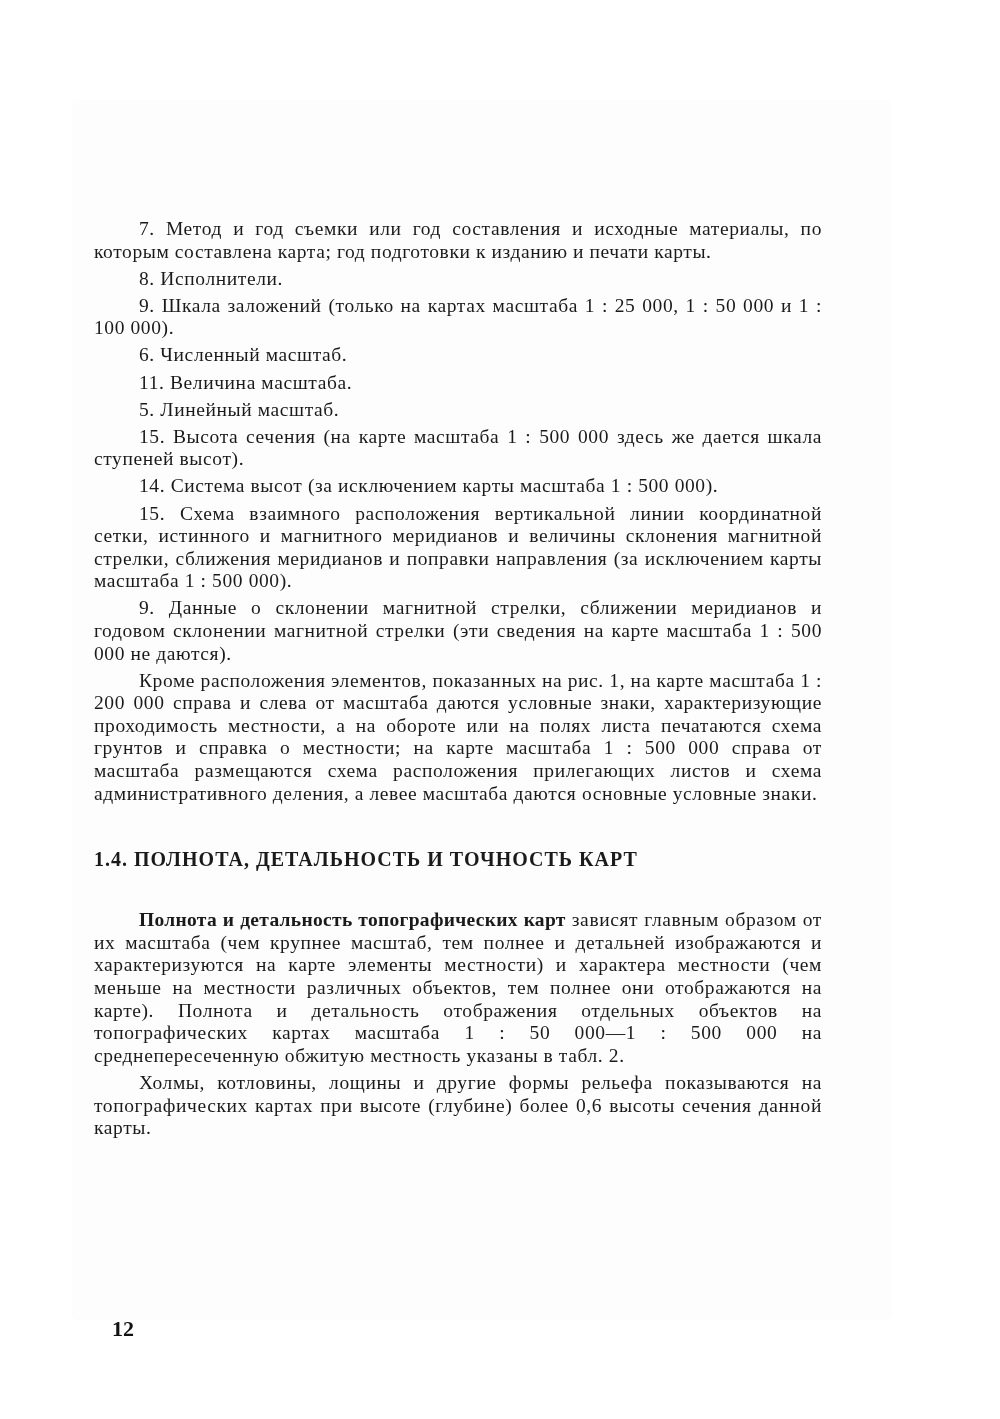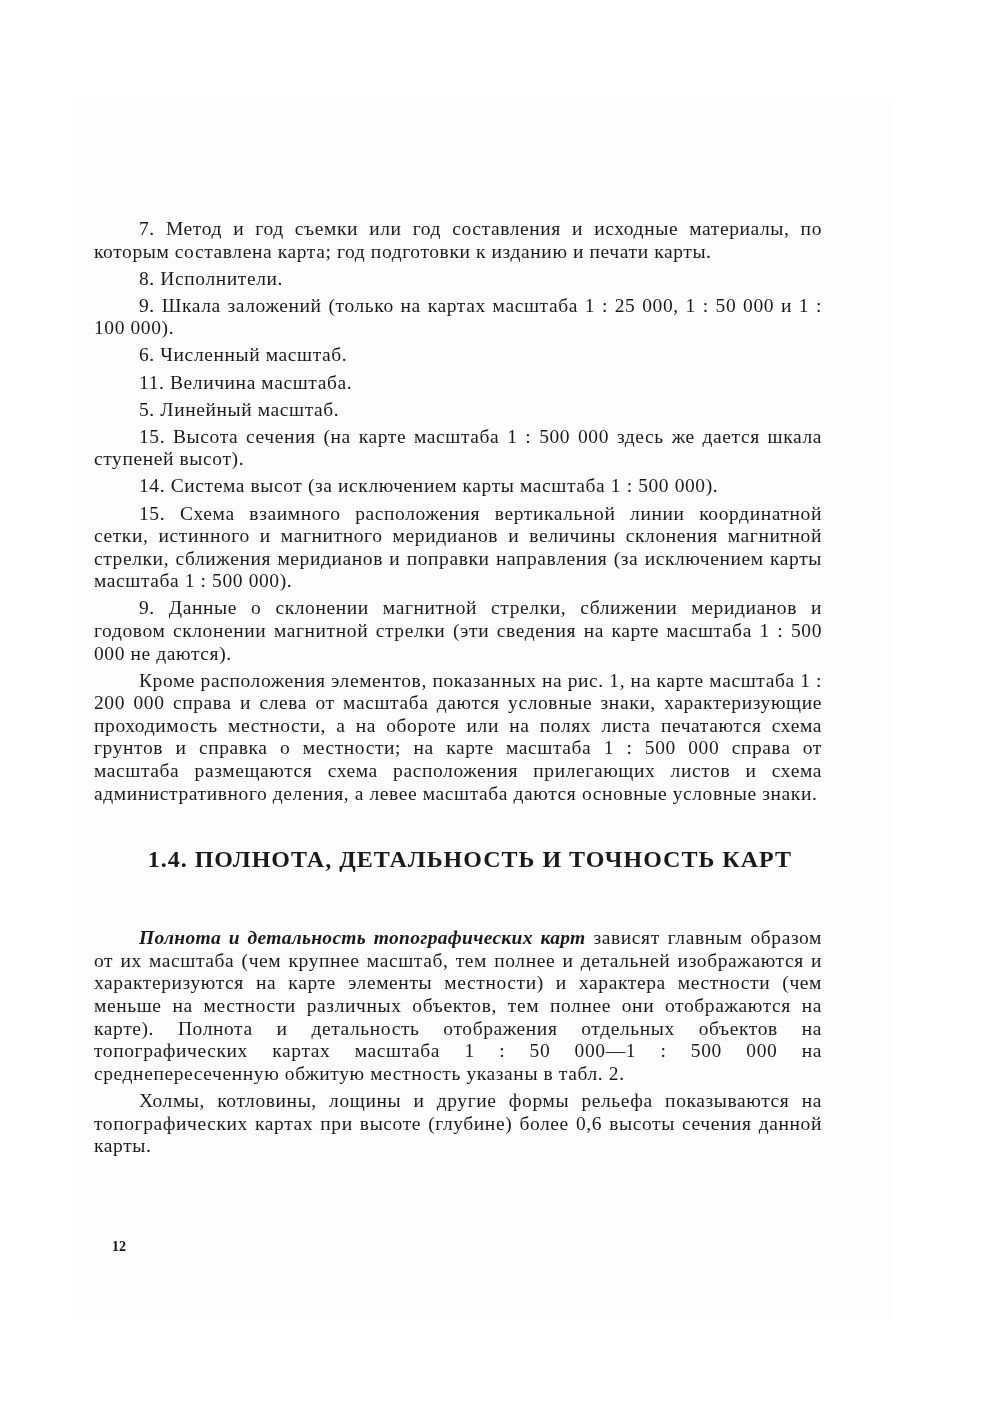--- a/index.html
+++ b/index.html
@@ -11,28 +11,28 @@
   .page {
     position: absolute; left: 94px; top: 218px; width: 728px;
     font-family: "Liberation Serif", "DejaVu Serif", serif;
     color: #1a1a1a; font-size: 19.5px; line-height: 22.6px;
     letter-spacing: 0.6px;
   }
   .p { margin: 0 0 4.5px 0; text-indent: 45px; text-align: justify; text-align-last: left; }
   .p.list { margin-bottom: 4.5px; }
   .lead { }
   .heading {
-    margin: 40px 0 54px 0; text-align: right;
-    font-size: 24px; letter-spacing: 1px; line-height: 28px;
+    margin: 40px 0 36px 0; text-align: left;
+    font-size: 20px; letter-spacing: 1px; line-height: 28px;
     padding-right: 30px;
   }
-  .bold { font-weight: bold; letter-spacing: 0.3px; font-style: italic; }
+  .bold { font-weight: bold; letter-spacing: 0.3px; }
   .page-num {
-    position: absolute; left: 112px; top: 1239px;
-    font-family: "Liberation Serif", serif; font-weight: bold; font-size: 14px;
+    position: absolute; left: 112px; top: 1316px;
+    font-family: "Liberation Serif", serif; font-weight: bold; font-size: 22px;
     color: #111;
   }
 </style>
 </head>
 <body>
 
 <div class="scan"></div>
 
 <div class="page">
   <p class="p list"><span>7.</span> <span>Метод и год съемки или год составления и исходные материалы, по которым составлена карта; год подготовки к изданию и печати карты.</span></p>

